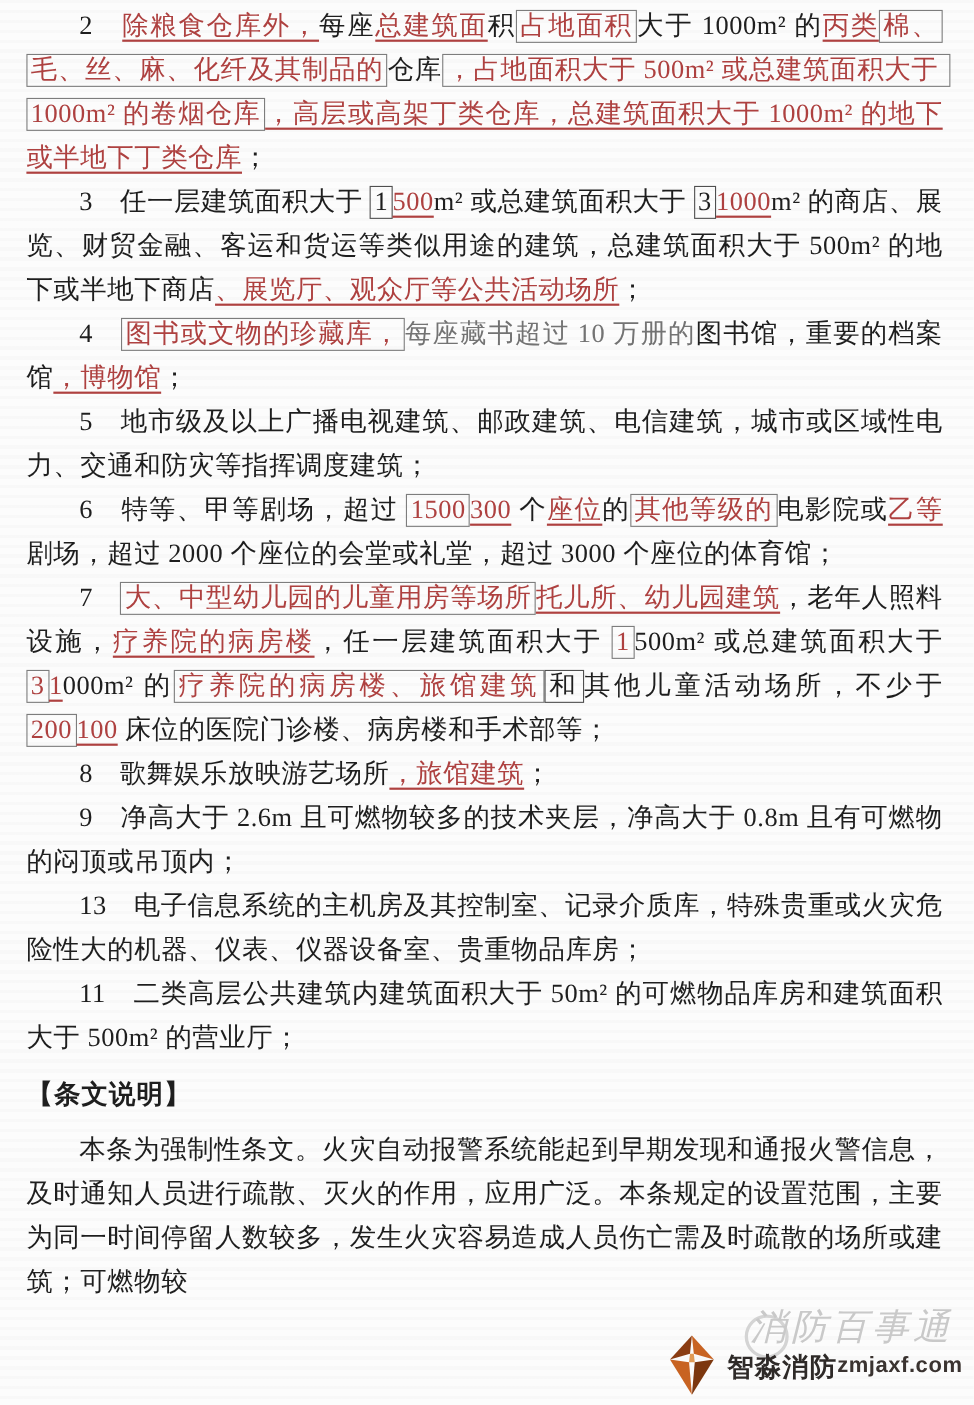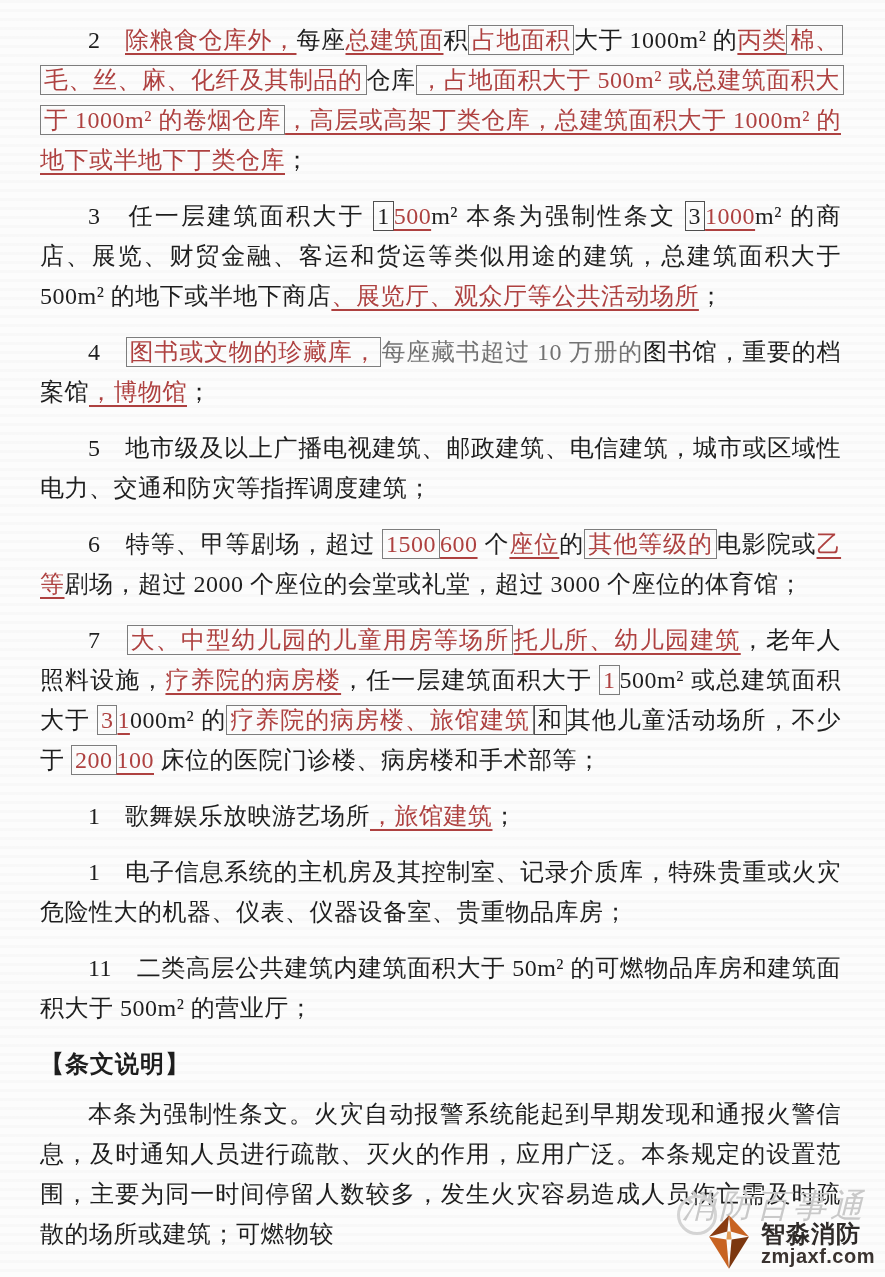--- a/index.html
+++ b/index.html
@@ -11,21 +11,21 @@
       repeating-linear-gradient(180deg, rgba(0,0,0,0.015) 0 3px, rgba(0,0,0,0) 3px 9px),
       #fcfcfc;
     font-family: "Liberation Serif", "DejaVu Serif", serif;
     color: #1e1e1e;
   }
   .doc {
     position: absolute;
     top: 4px; left: 24px; right: 28px; bottom: 0;
   }
   p.para {
-    margin: 16px;
+    margin: 0;
     font-size: 24px;
     line-height: 40px;
     text-align: justify;
     text-indent: 2em;
     letter-spacing: 0.5px;
   }
   p.para.heading {
     text-indent: 0;
     font-weight: bold;
     margin-top: 12px;
@@ -78,21 +78,21 @@
   .brand {
     position: absolute;
     right: 10px; bottom: 2px;
     display: flex;
     align-items: center;
     gap: 6px;
     z-index: 3;
   }
   .brand-texts {
     display: flex;
-    flex-direction: column;
+    flex-direction: row;
     line-height: 1.05;
     font-family: "Liberation Sans", sans-serif;
   }
   .brand-name {
     font-size: 24px;
     font-weight: bold;
     color: #2e2a28;
     letter-spacing: 1px;
   }
   .brand-url {
@@ -100,27 +100,28 @@
     font-weight: bold;
     color: #3a3330;
     letter-spacing: 0.5px;
   }
 </style>
 </head>
 <body>
 
 <div class="doc" id="doc-body">
     <p class="para"><span class="seg s-k">2　</span><span class="seg s-r">除粮食仓库外，</span><span class="seg s-k">每座</span><span class="seg s-r">总建筑面</span><span class="seg s-k">积</span><span class="seg s-rb">占地面积</span><span class="seg s-k">大于 1000m² 的</span><span class="seg s-r">丙类</span><span class="seg s-rb">棉、毛、丝、麻、化纤及其制品的</span><span class="seg s-k">仓库</span><span class="seg s-rb">，占地面积大于 500m² 或总建筑面积大于 1000m² 的卷烟仓库</span><span class="seg s-r">，高层或高架丁类仓库，总建筑面积大于 1000m² 的地下或半地下丁类仓库</span><span class="seg s-k">；</span></p>
-    <p class="para"><span class="seg s-k">3　任一层建筑面积大于 </span><span class="seg s-kb">1</span><span class="seg s-r">500</span><span class="seg s-k">m² 本条为强制性条文 </span><span class="seg s-kb">3</span><span class="seg s-r">1000</span><span class="seg s-k">m² 的商店、展览、财贸金融、客运和货运等类似用途的建筑，总建筑面积大于 500m² 的地下或半地下商店</span><span class="seg s-r">、展览厅、观众厅等公共活动场所</span><span class="seg s-k">；</span></p>
+    <p class="para"><span class="seg s-k">3　任一层建筑面积大于 </span><span class="seg s-kb">1</span><span class="seg s-r">500</span><span class="seg s-k">m² 或总建筑面积大于 </span><span class="seg s-kb">3</span><span class="seg s-r">1000</span><span class="seg s-k">m² 的商店、展览、财贸金融、客运和货运等类似用途的建筑，总建筑面积大于 500m² 的地下或半地下商店</span><span class="seg s-r">、展览厅、观众厅等公共活动场所</span><span class="seg s-k">；</span></p>
     <p class="para"><span class="seg s-k">4　</span><span class="seg s-rb">图书或文物的珍藏库，</span><span class="seg s-rp">每座藏书超过 10 万册的</span><span class="seg s-k">图书馆，重要的档案馆</span><span class="seg s-r">，博物馆</span><span class="seg s-k">；</span></p>
     <p class="para"><span class="seg s-k">5　地市级及以上广播电视建筑、邮政建筑、电信建筑，城市或区域性电力、交通和防灾等指挥调度建筑；</span></p>
-    <p class="para"><span class="seg s-k">6　特等、甲等剧场，超过 </span><span class="seg s-rb">1500</span><span class="seg s-r">600</span><span class="seg s-k"> 个</span><span class="seg s-r">座位</span><span class="seg s-k">的</span><span class="seg s-rb">其他等级的</span><span class="seg s-k">电影院或</span><span class="seg s-r">乙等</span><span class="seg s-k">剧场，超过 2000 个座位的会堂或礼堂，超过 3000 个座位的体育馆；</span></p>
+    <p class="para"><span class="seg s-k">6　特等、甲等剧场，超过 </span><span class="seg s-rb">1500</span><span class="seg s-r">300</span><span class="seg s-k"> 个</span><span class="seg s-r">座位</span><span class="seg s-k">的</span><span class="seg s-rb">其他等级的</span><span class="seg s-k">电影院或</span><span class="seg s-r">乙等</span><span class="seg s-k">剧场，超过 2000 个座位的会堂或礼堂，超过 3000 个座位的体育馆；</span></p>
     <p class="para"><span class="seg s-k">7　</span><span class="seg s-rb">大、中型幼儿园的儿童用房等场所</span><span class="seg s-r">托儿所、幼儿园建筑</span><span class="seg s-k">，老年人照料设施，</span><span class="seg s-r">疗养院的病房楼</span><span class="seg s-k">，任一层建筑面积大于 </span><span class="seg s-rb">1</span><span class="seg s-k">500m² 或总建筑面积大于 </span><span class="seg s-rb">3</span><span class="seg s-r">1</span><span class="seg s-k">000m² 的</span><span class="seg s-rb">疗养院的病房楼、旅馆建筑</span><span class="seg s-kb">和</span><span class="seg s-k">其他儿童活动场所，不少于 </span><span class="seg s-rb">200</span><span class="seg s-r">100</span><span class="seg s-k"> 床位的医院门诊楼、病房楼和手术部等；</span></p>
-    <p class="para"><span class="seg s-k">1　歌舞娱乐放映游艺场所</span><span class="seg s-r">，旅馆建筑</span><span class="seg s-k">；</span></p>
-    <p class="para"><span class="seg s-k">1　电子信息系统的主机房及其控制室、记录介质库，特殊贵重或火灾危险性大的机器、仪表、仪器设备室、贵重物品库房；</span></p>
+    <p class="para"><span class="seg s-k">8　歌舞娱乐放映游艺场所</span><span class="seg s-r">，旅馆建筑</span><span class="seg s-k">；</span></p>
+    <p class="para"><span class="seg s-k">9　净高大于 2.6m 且可燃物较多的技术夹层，净高大于 0.8m 且有可燃物的闷顶或吊顶内；</span></p>
+    <p class="para"><span class="seg s-k">13　电子信息系统的主机房及其控制室、记录介质库，特殊贵重或火灾危险性大的机器、仪表、仪器设备室、贵重物品库房；</span></p>
     <p class="para"><span class="seg s-k">11　二类高层公共建筑内建筑面积大于 50m² 的可燃物品库房和建筑面积大于 500m² 的营业厅；</span></p>
     <p class="para heading"><span class="seg s-k">【条文说明】</span></p>
     <p class="para body-par"><span class="seg s-k">本条为强制性条文。火灾自动报警系统能起到早期发现和通报火警信息，及时通知人员进行疏散、灭火的作用，应用广泛。本条规定的设置范围，主要为同一时间停留人数较多，发生火灾容易造成人员伤亡需及时疏散的场所或建筑；可燃物较</span></p>
   </div>
 
 <div class="watermark-ring"></div>
 <div class="watermark-text">消防百事通</div>
 
 <div class="brand">
   <span>

